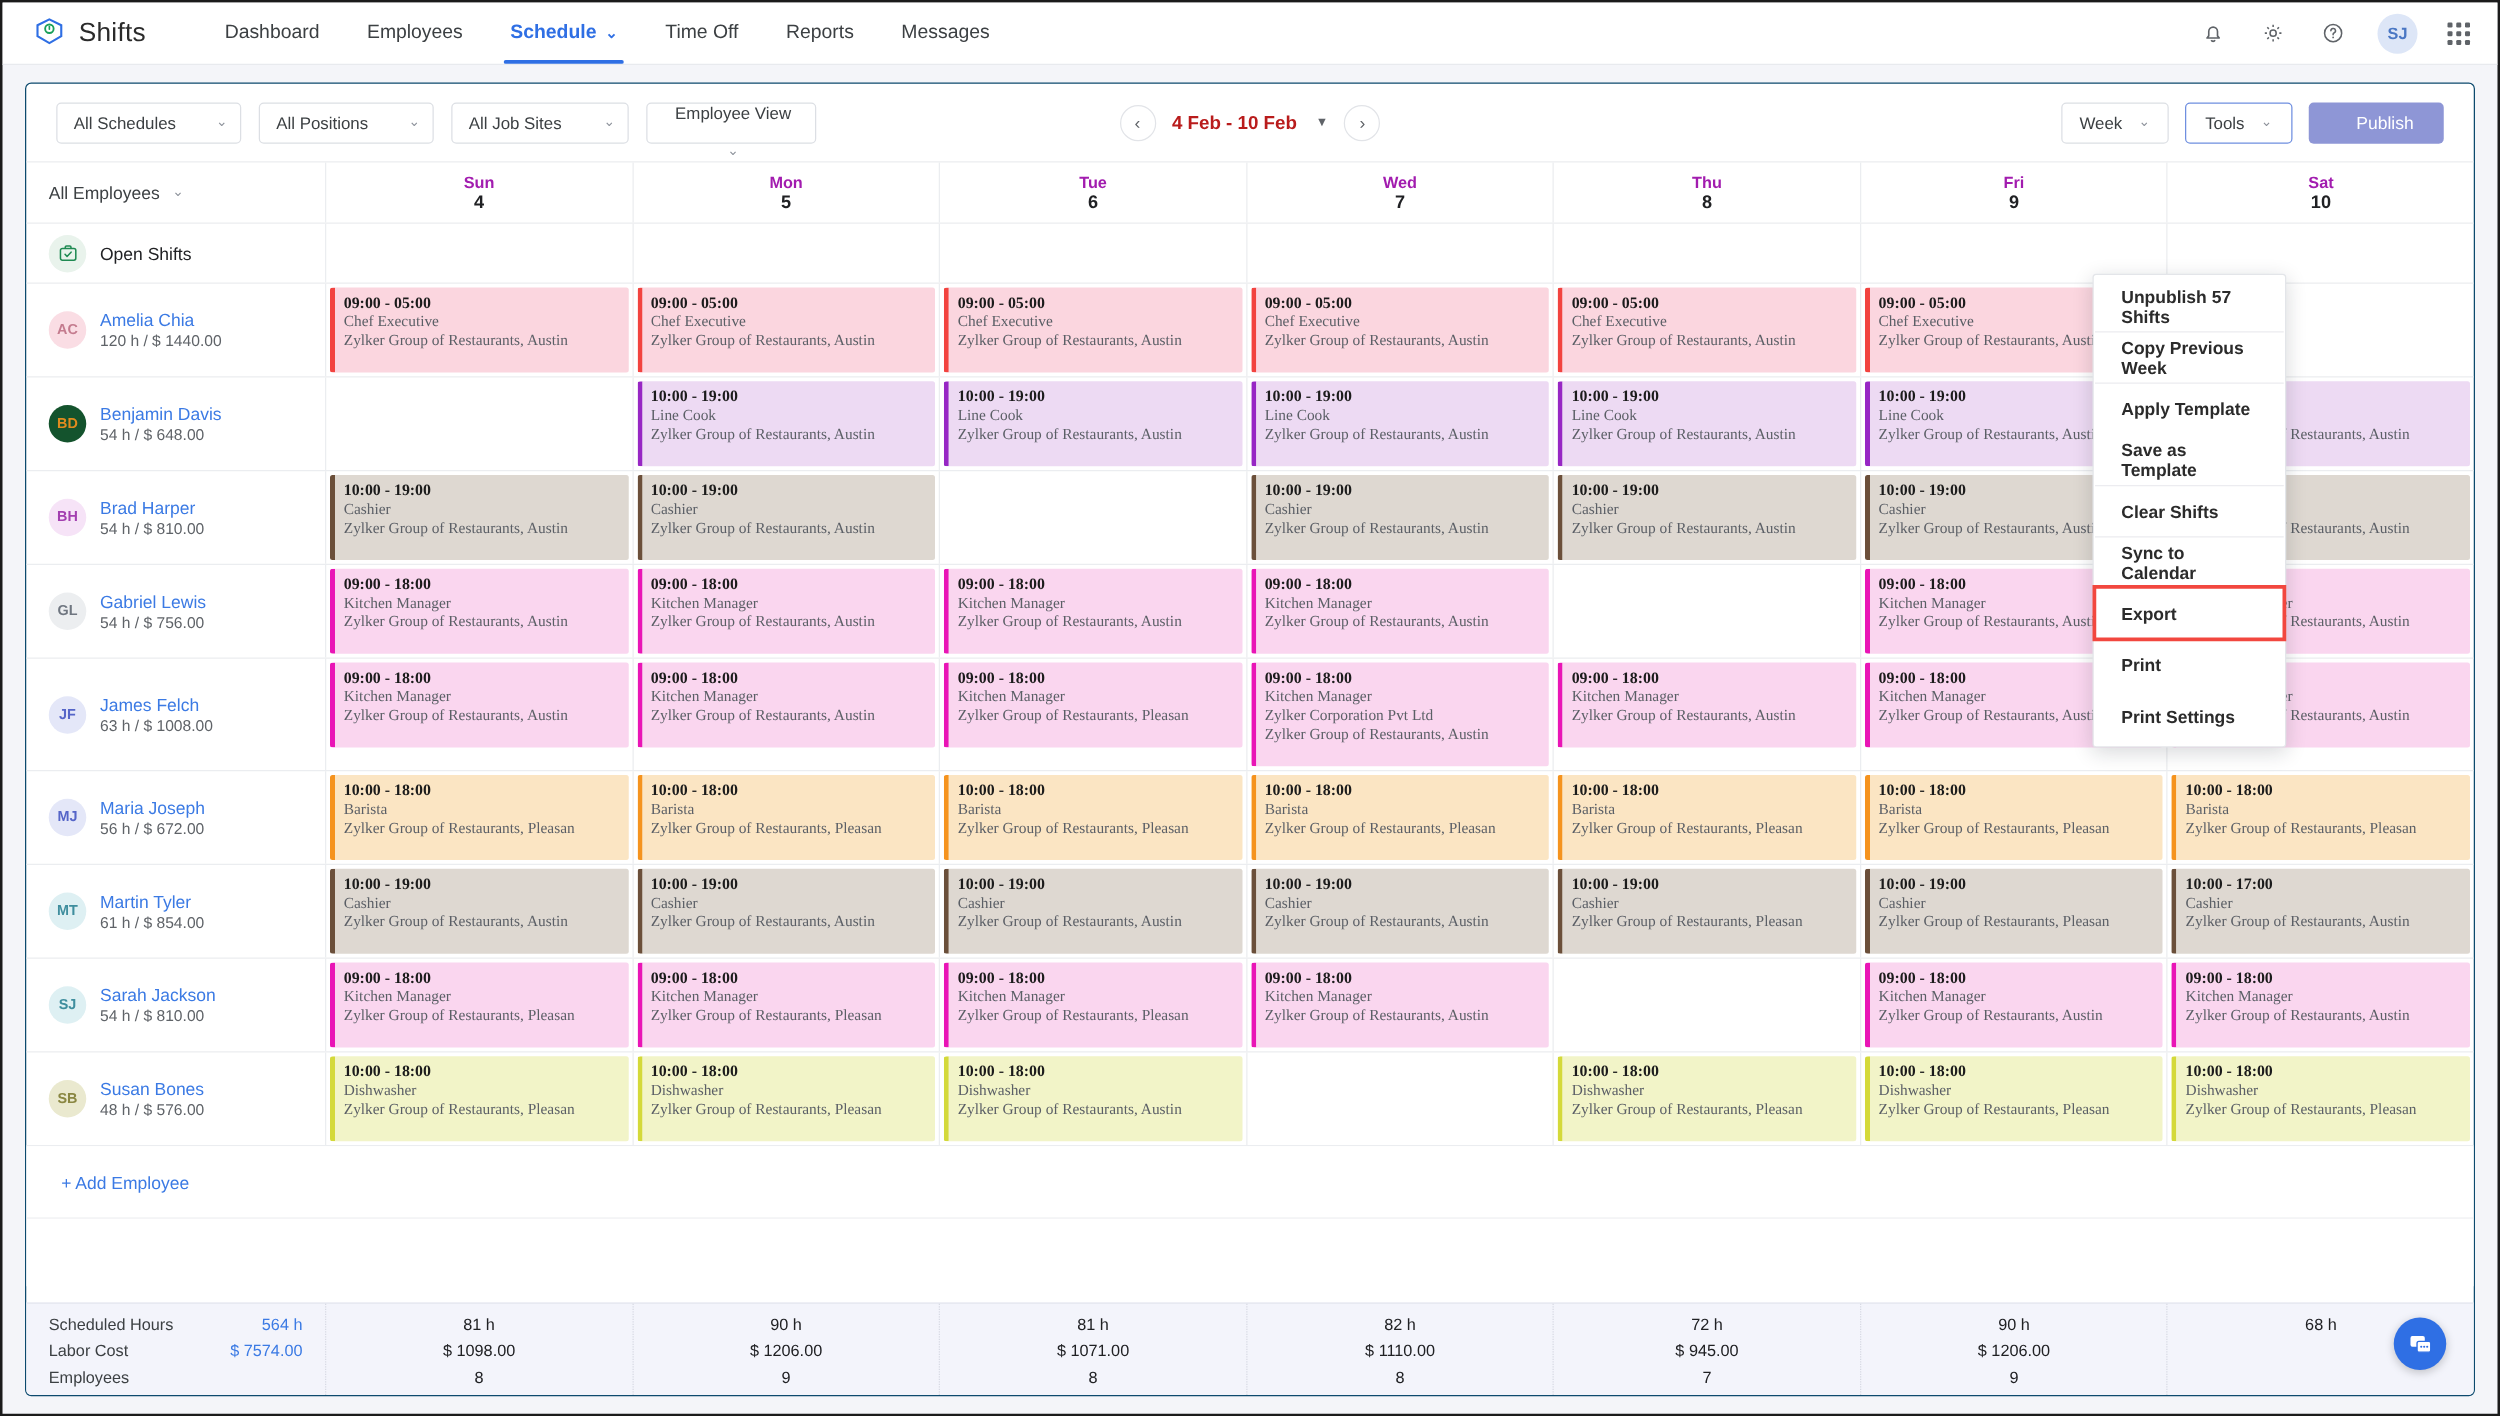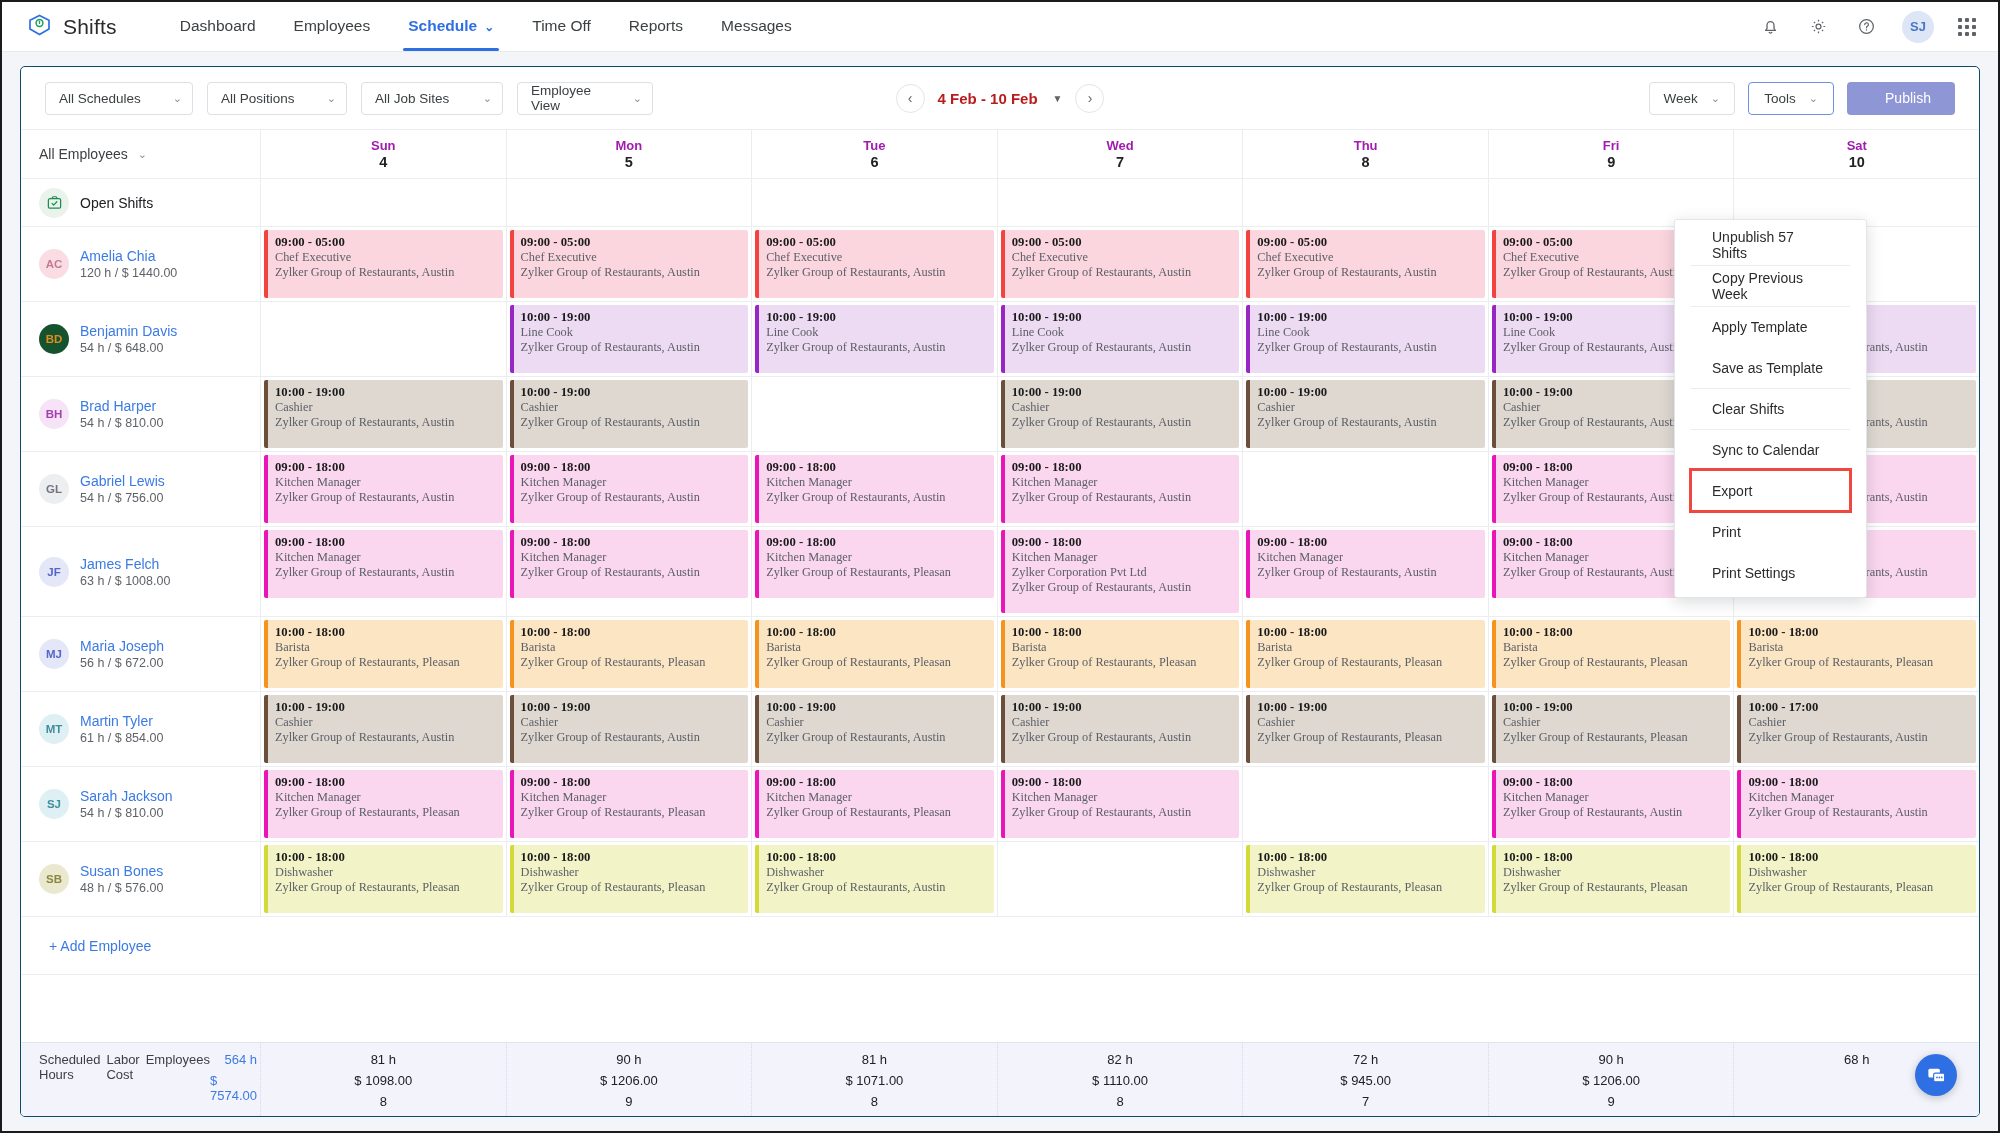--- a/index.html
+++ b/index.html
@@ -66,21 +66,21 @@
   }
   .select {
     height: 33px; min-width: 118px; border: 1px solid #dcdfe4; border-radius: 4px;
     background: #fff; display: inline-flex; align-items: center; justify-content: space-between;
     padding: 0 10px 0 13px; font-size: 13.5px; color: #3c4043; margin-right: 14px; cursor: pointer;
     gap: 18px;
   }
   .select.w1 { width: 148px; }
   .select.w2 { width: 140px; }
   .select.w3 { width: 142px; }
-  .select.w4 { width: 136px; }
+  .select.w4 { width: 136px; flex-direction: column; }
   .chev { color: #8a8f98; font-size: 11px; line-height: 1; }
 
   .datenav {
     position: absolute; left: 0; right: 0; display: flex; align-items: center;
     justify-content: center; gap: 13px; pointer-events: none;
   }
   .datenav > * { pointer-events: auto; }
   .circ-btn {
     width: 29px; height: 29px; border-radius: 50%; border: 1px solid #e2e4e8;
     display: flex; align-items: center; justify-content: center; color: #5f6368;
@@ -97,23 +97,23 @@
   }
   .btn-outline.focused { border-color: #6f8fe0; }
   .btn-publish {
     height: 33px; min-width: 108px; border-radius: 4px; background: #8e96d6; color: #fff;
     display: inline-flex; align-items: center; justify-content: center;
     font-size: 14px; border: none; cursor: pointer; padding-left: 14px;
   }
 
   
   .dropdown {
-    position: absolute; top: 152px; left: 1653px; width: 193px;
+    position: absolute; top: 152px; left: 1653px; width: 155px;
     background: #fff; border: 1px solid #e3e5e9; border-radius: 3px;
-    box-shadow: 0 4px 16px rgba(16,24,40,.16); z-index: 50; padding: 4px 16px;
+    box-shadow: 0 4px 16px rgba(16,24,40,.16); z-index: 50; padding: 4px 1px; font-weight: bold;
   }
   .dd-item {
     height: 41px; display: flex; align-items: center; padding: 0 21px;
     font-size: 14px; color: #2b2b2b; cursor: pointer; position: relative;
   }
   .dd-item.sep { border-top: 1px solid #ececf0; }
   .dd-item.highlight { outline: 3px solid #f2473f; outline-offset: -1px; z-index: 2; }
 
   
   .grid-wrap { position: absolute; left:0; right:0; top: 62px; bottom: 0; }
@@ -181,21 +181,21 @@
 
   
   .summary {
     position: absolute; left: 0; right: 0; bottom: 0; height: 74px;
     background: #f3f4fb; border-top: 1px solid #e3e5ee; display: flex;
   }
   .sum-label-col {
     width: 240px; flex: 0 0 240px; display: flex; padding: 9px 18px 0 18px;
     justify-content: space-between; border-right: 1px dotted #d7d9e4;
   }
-  .sum-labels { display: flex; flex-direction: row; gap: 6px; }
+  .sum-labels { display: flex; flex-direction: column; gap: 6px; }
   .sum-labels div { font-size: 13px; color: #3c4043; line-height: 15px; }
   .sum-totals { display: flex; flex-direction: column; gap: 6px; align-items: flex-end; }
   .sum-totals div { font-size: 13px; color: #3b7ae4; line-height: 15px; }
   .sum-day {
     flex: 1 1 0; display: flex; flex-direction: column; align-items: center;
     gap: 6px; padding-top: 9px; border-right: 1px dotted #d7d9e4; min-width: 0;
   }
   .sum-day:last-child { border-right: none; gap: 48px; }
   .sum-day div { font-size: 13px; color: #202124; line-height: 15px; }
 

